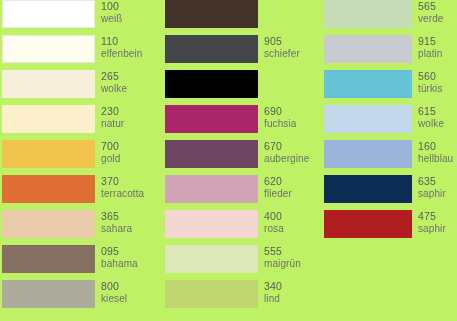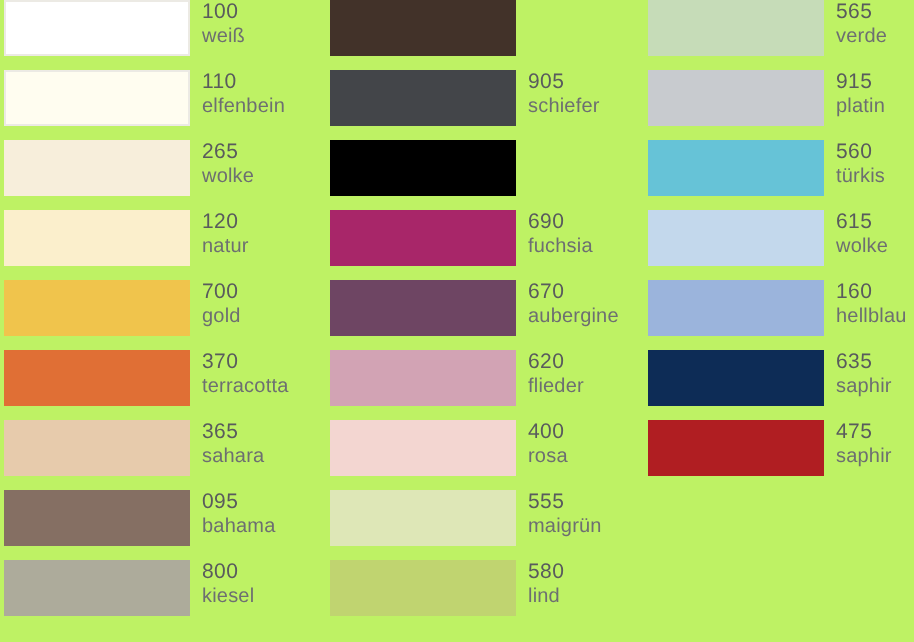--- a/index.html
+++ b/index.html
@@ -97,21 +97,21 @@
       <div class="swatch-row">
         <div class="swatch-chip" style="background: rgb(247, 238, 219);"></div>
         <div class="swatch-labels">
           <span class="swatch-code">265</span>
           <span class="swatch-name">wolke</span>
         </div>
       </div>
       <div class="swatch-row">
         <div class="swatch-chip" style="background: rgb(251, 239, 204);"></div>
         <div class="swatch-labels">
-          <span class="swatch-code">120</span>
+          <span class="swatch-code">230</span>
           <span class="swatch-name">natur</span>
         </div>
       </div>
       <div class="swatch-row">
         <div class="swatch-chip" style="background: rgb(240, 196, 76);"></div>
         <div class="swatch-labels">
           <span class="swatch-code">700</span>
           <span class="swatch-name">gold</span>
         </div>
       </div>
@@ -189,21 +189,21 @@
       <div class="swatch-row">
         <div class="swatch-chip" style="background: rgb(222, 231, 183);"></div>
         <div class="swatch-labels">
           <span class="swatch-code">555</span>
           <span class="swatch-name">maigrün</span>
         </div>
       </div>
       <div class="swatch-row">
         <div class="swatch-chip" style="background: rgb(192, 212, 112);"></div>
         <div class="swatch-labels">
-          <span class="swatch-code">580</span>
+          <span class="swatch-code">340</span>
           <span class="swatch-name">lind</span>
         </div>
       </div>
     </div>
   <div class="color-column col-3">
       <div class="swatch-row">
         <div class="swatch-chip" style="background: rgb(198, 220, 184);"></div>
         <div class="swatch-labels">
           <span class="swatch-code">565</span>
           <span class="swatch-name">verde</span>

